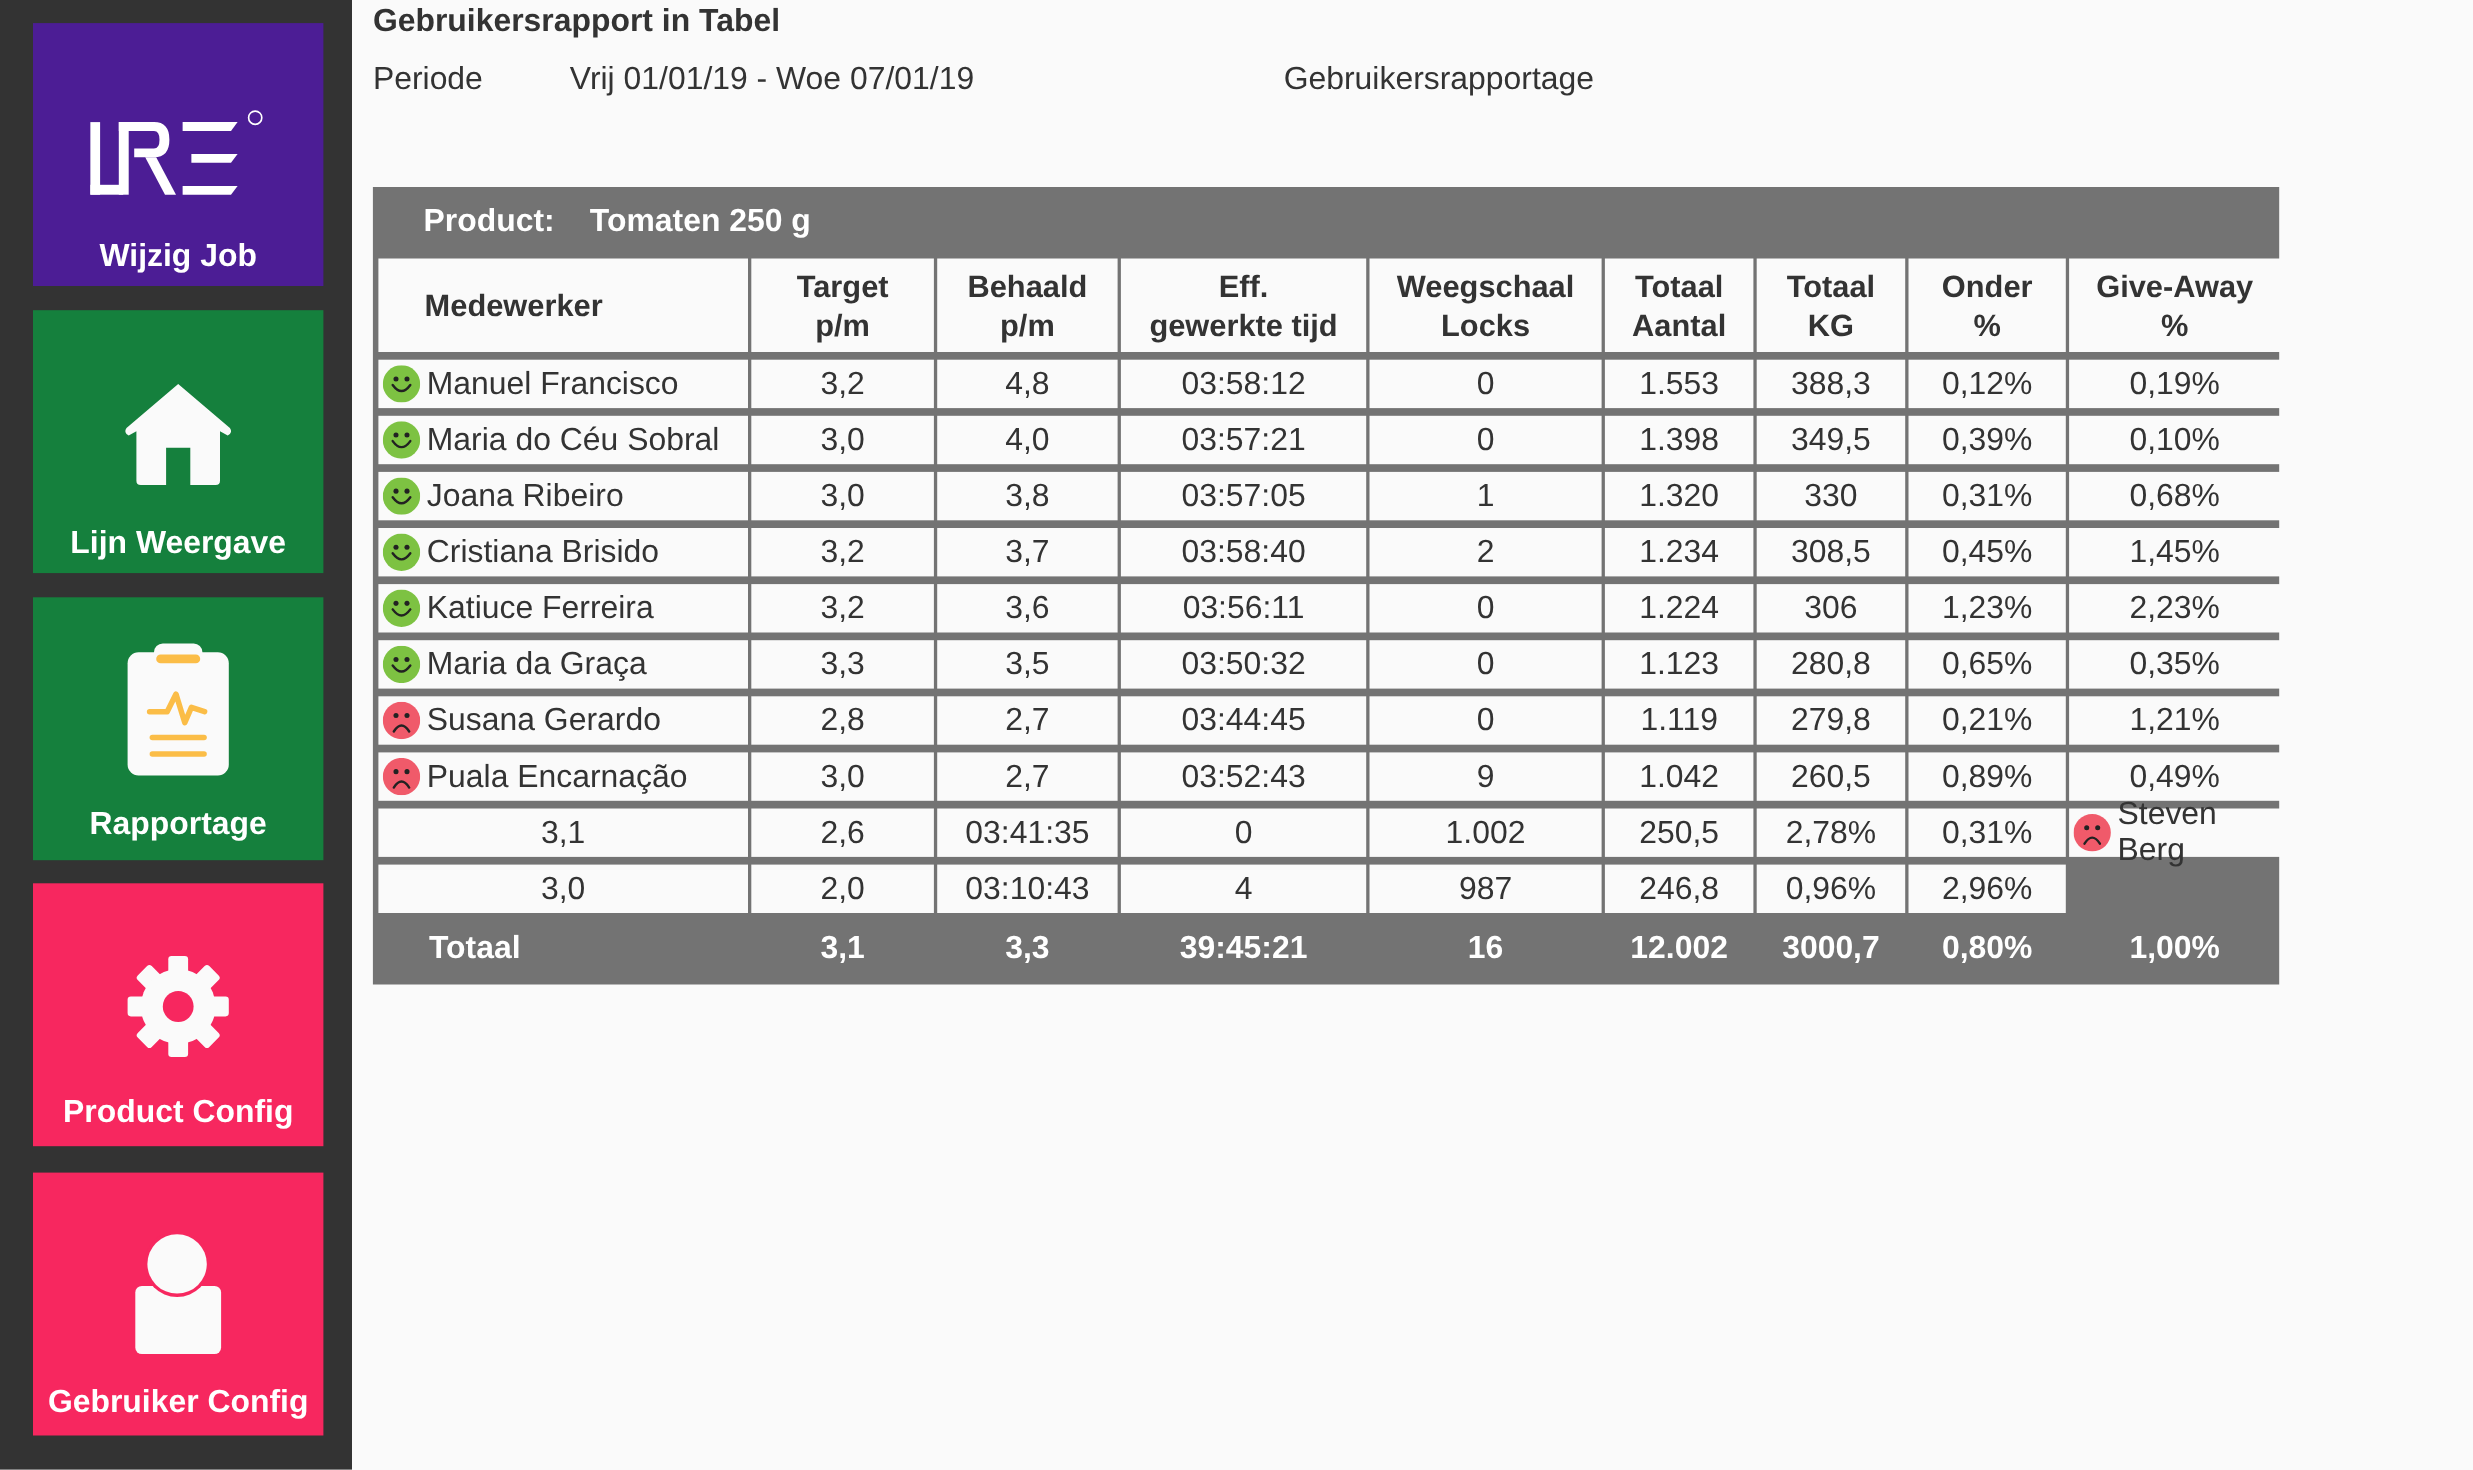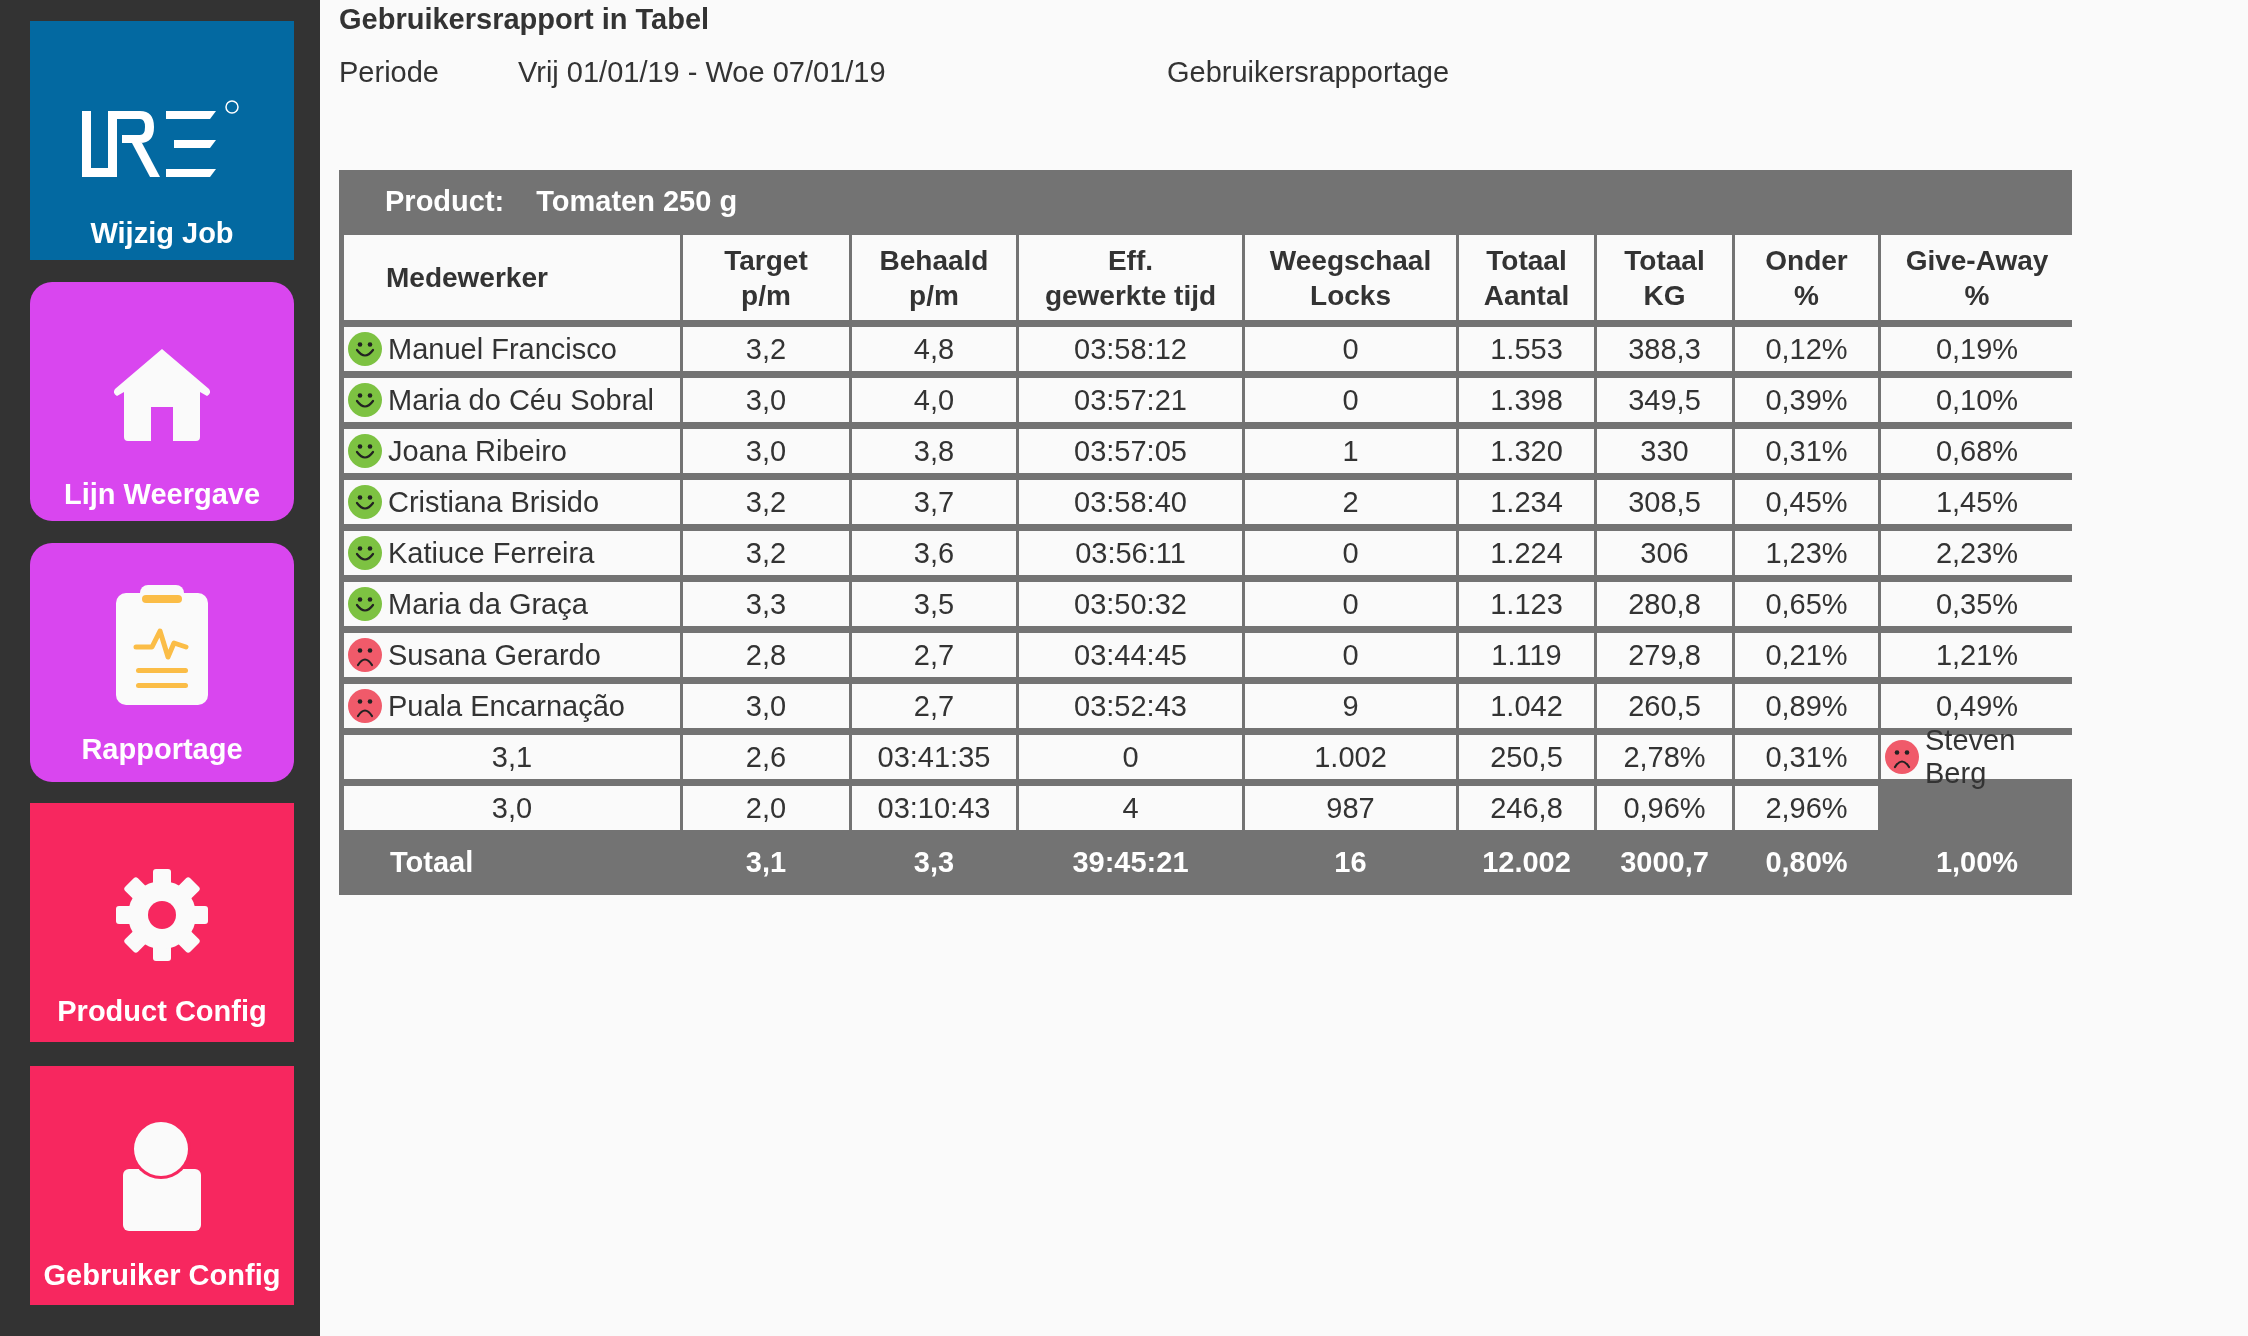--- a/index.html
+++ b/index.html
@@ -2,22 +2,22 @@
 <html><head>
 <meta charset="utf-8">
 <style>
   html, body { margin:0; padding:0; }
   body { width:2248px; height:1336px; background:#fafafa; position:relative; overflow:hidden;
          font-family:"Liberation Sans", "DejaVu Sans", sans-serif; color:#333; }
   .sidebar { position:absolute; left:0; top:0; width:320px; height:1336px; background:#333333; }
   .tile { position:absolute; left:30px; width:264px; height:239px; color:#fff; cursor:pointer; }
   .tile .label { position:absolute; left:0; right:0; text-align:center; font-weight:bold; font-size:29px; }
   .tile .icon { position:absolute; left:0; right:0; display:flex; justify-content:center; }
-  .blue { background:#0369a1; }
-  .yellow { background:#d946ef;border-radius:22px; }
+  .blue { background:#4c1d95; }
+  .yellow { background:#15803d; }
   .pink { background:#f7275f; }
 
   .title { position:absolute; left:339px; top:3px; font-size:29px; font-weight:bold; color:#333; }
   .period-label { position:absolute; left:339px; top:56px; font-size:29px; }
   .period-value { position:absolute; left:518px; top:56px; font-size:29px; }
   .report-type { position:absolute; left:1167px; top:56px; font-size:29px; }
 
   .table-wrap { position:absolute; left:339px; top:170px; width:1733px; background:#737373; }
   .product-bar { height:62px; display:flex; align-items:center; color:#fff; font-weight:bold; font-size:29px; padding-left:46px; }
   .product-bar .pl { margin-right:32px; }

